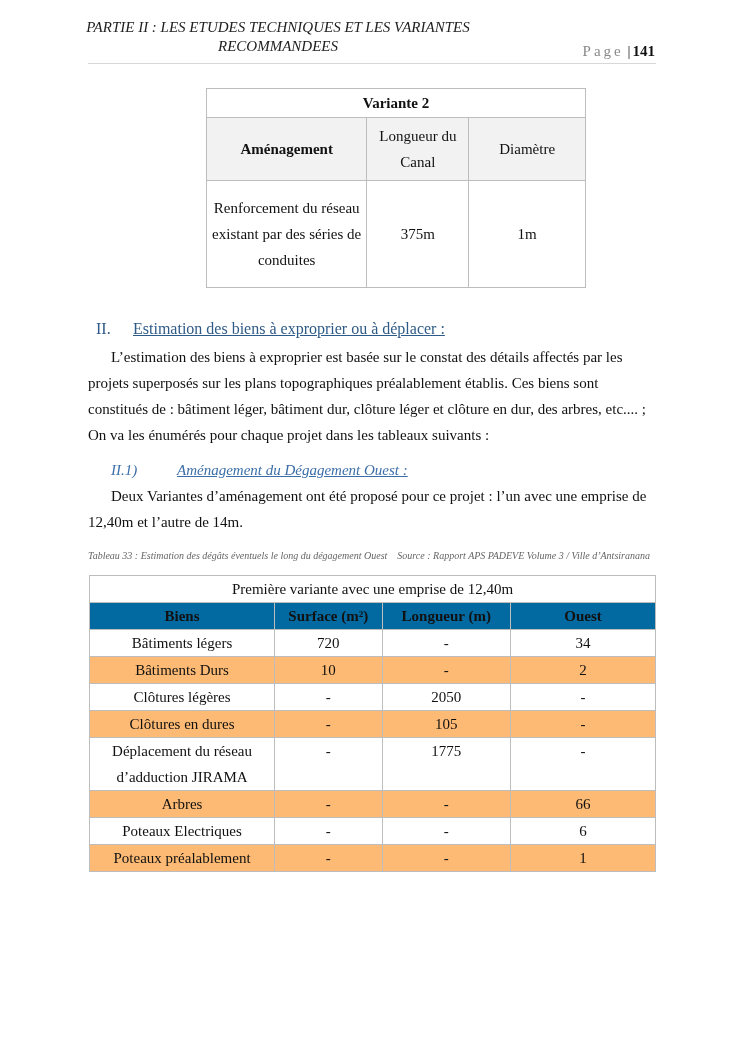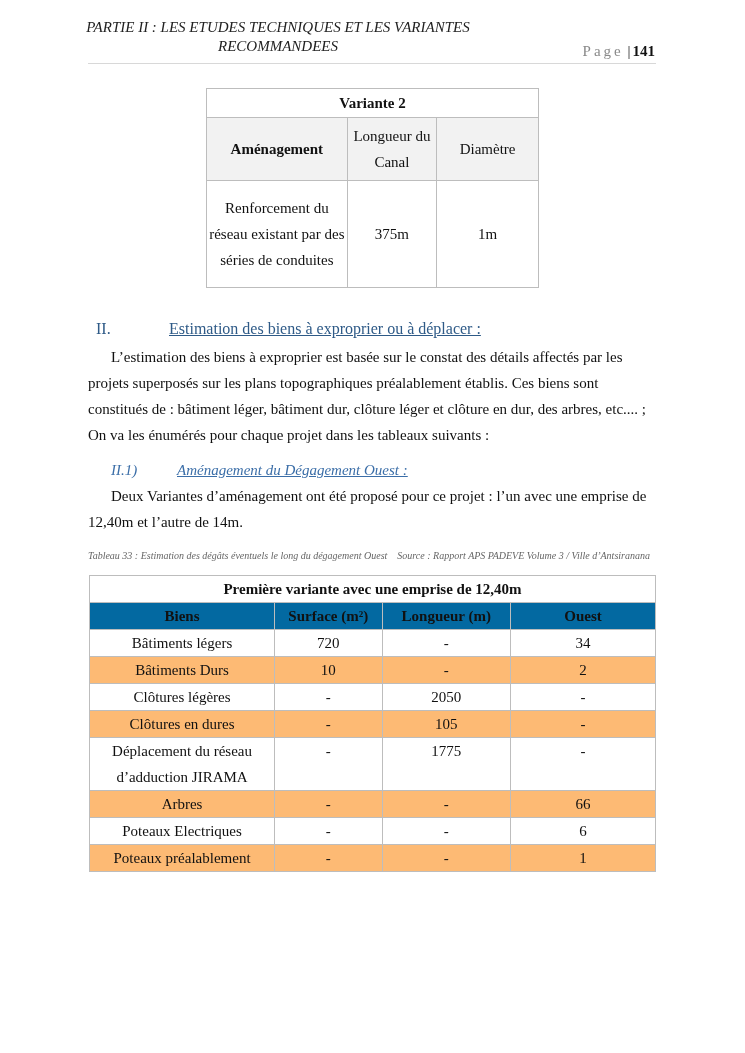--- a/index.html
+++ b/index.html
@@ -9,46 +9,46 @@
                   text-align: center; font-style: italic; font-size: 15px; line-height: 19px; color: #222; }
   .page-num { position: absolute; right: 90px; top: 43px; font-size: 15px; color: #333; }
   .page-num .pg-lbl { color: #8a8a8a; letter-spacing: 3px; }
   .page-num .pg-bar { margin: 0 2px 0 0; color: #222; }
   .page-num .pg-no { font-weight: bold; color: #111; }
   .header-rule { position: absolute; left: 88px; top: 63px; width: 568px; height: 0; border-top: 1px solid #d8d8d8; }
 
   table { border-collapse: collapse; }
   td, th { border: 1px solid #bdbdbd; text-align: center; vertical-align: middle; font-weight: normal; }
 
-  .t1 { position: absolute; left: 206px; top: 88px; width: 333px; font-size: 15px; }
+  .t1 { position: absolute; left: 206px; top: 88px; width: 380px; font-size: 15px; }
   .t1 td { line-height: 26px; }
   .t1 .title { font-weight: bold; height: 26px; }
   .t1 .hdr td { background: #f2f2f2; height: 60px; }
   .t1 .hdr .bold { font-weight: bold; }
   .t1 .row td { height: 104px; }
 
   .sec { position: absolute; left: 96px; top: 320px; font-size: 16px; color: #2e5a87; }
   .sec .num { display: inline-block; width: 37px; }
-  .sec .txt { text-decoration: underline; margin-left: 36px; }
+  .sec .txt { text-decoration: underline; }
 
   .para { position: absolute; left: 88px; width: 570px; font-size: 15px; line-height: 26px; color: #111; }
   .para1 { top: 344px; }
   .para2 { top: 483px; }
   .indent { text-indent: 23px; }
 
   .subsec { position: absolute; left: 111px; top: 462px; font-size: 15px; font-style: italic; color: #3b6ea8; }
   .subsec .num { display: inline-block; width: 66px; }
   .subsec .txt { text-decoration: underline; }
 
   .caption { position: absolute; left: 88px; top: 550px; font-size: 10px; font-style: italic; color: #666; white-space: nowrap; text-align: center; }
   .caption .src { margin-left: 10px; }
 
   .t2 { position: absolute; left: 89px; top: 575px; width: 567px; font-size: 15px; }
   .t2 td { line-height: 26px; padding: 0; vertical-align: top; }
-  .t2 .title td { font-weight: bold; height: 26px; margin-top: 19px; }
+  .t2 .title td { font-weight: normal; height: 26px; margin-top: 19px; }
   .t2 .hdr td { font-weight: bold; background: #0369a1; }
   .t2 tr.shade td { background: #fdba74; }
   .t2 .c1 { width: 185px; } .t2 .c2 { width: 107px; } .t2 .c3 { width: 128px; } .t2 .c4 { width: 145px; }
 </style>
 </head>
 <body>
 
 <div class="header-title">PARTIE II : LES ETUDES TECHNIQUES ET  LES VARIANTES RECOMMANDEES</div>
 <div class="page-num">
   <span class="pg-lbl">Page</span>

